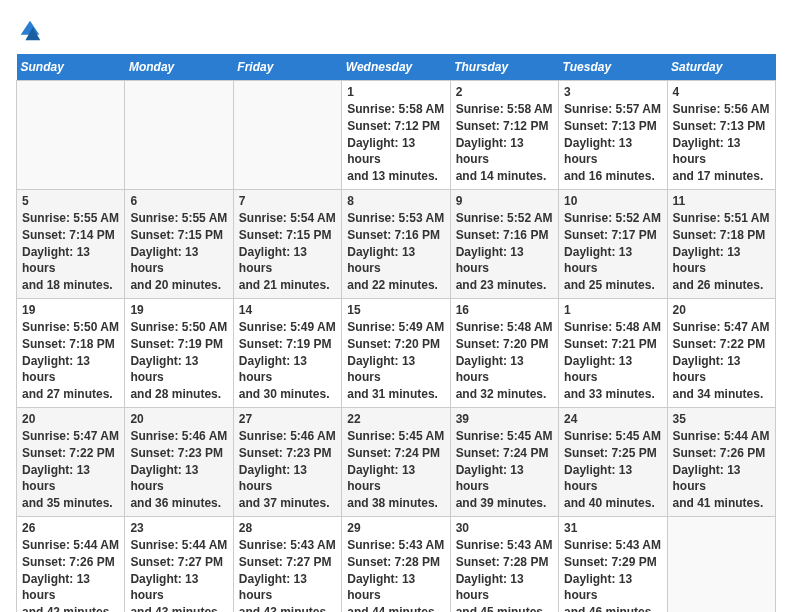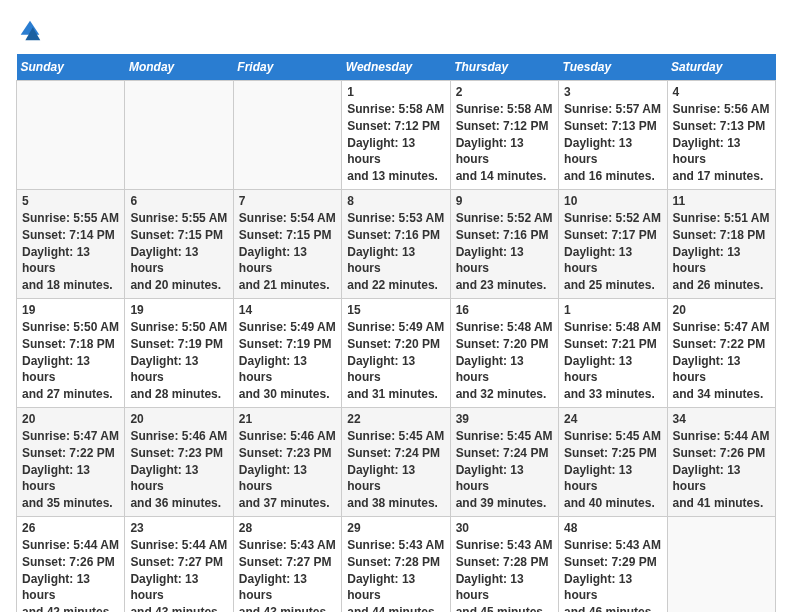--- a/index.html
+++ b/index.html
@@ -213,37 +213,37 @@
       <tr>
         <td>
           <span class="day-num">20</span>
           <div class="day-info">Sunrise: 5:47 AM<br>Sunset: 7:22 PM<br>Daylight: 13 hours<br>and 35 minutes.</div>
         </td>
         <td>
           <span class="day-num">20</span>
           <div class="day-info">Sunrise: 5:46 AM<br>Sunset: 7:23 PM<br>Daylight: 13 hours<br>and 36 minutes.</div>
         </td>
         <td>
-          <span class="day-num">21</span>
+          <span class="day-num">27</span>
           <div class="day-info">Sunrise: 5:46 AM<br>Sunset: 7:23 PM<br>Daylight: 13 hours<br>and 37 minutes.</div>
         </td>
         <td>
           <span class="day-num">22</span>
           <div class="day-info">Sunrise: 5:45 AM<br>Sunset: 7:24 PM<br>Daylight: 13 hours<br>and 38 minutes.</div>
         </td>
         <td>
           <span class="day-num">39</span>
           <div class="day-info">Sunrise: 5:45 AM<br>Sunset: 7:24 PM<br>Daylight: 13 hours<br>and 39 minutes.</div>
         </td>
         <td>
           <span class="day-num">24</span>
           <div class="day-info">Sunrise: 5:45 AM<br>Sunset: 7:25 PM<br>Daylight: 13 hours<br>and 40 minutes.</div>
         </td>
         <td>
-          <span class="day-num">34</span>
+          <span class="day-num">35</span>
           <div class="day-info">Sunrise: 5:44 AM<br>Sunset: 7:26 PM<br>Daylight: 13 hours<br>and 41 minutes.</div>
         </td>
       </tr>
       <tr>
         <td>
           <span class="day-num">26</span>
           <div class="day-info">Sunrise: 5:44 AM<br>Sunset: 7:26 PM<br>Daylight: 13 hours<br>and 42 minutes.</div>
         </td>
         <td>
           <span class="day-num">23</span>
@@ -255,19 +255,19 @@
         </td>
         <td>
           <span class="day-num">29</span>
           <div class="day-info">Sunrise: 5:43 AM<br>Sunset: 7:28 PM<br>Daylight: 13 hours<br>and 44 minutes.</div>
         </td>
         <td>
           <span class="day-num">30</span>
           <div class="day-info">Sunrise: 5:43 AM<br>Sunset: 7:28 PM<br>Daylight: 13 hours<br>and 45 minutes.</div>
         </td>
         <td>
-          <span class="day-num">48</span>
+          <span class="day-num">31</span>
           <div class="day-info">Sunrise: 5:43 AM<br>Sunset: 7:29 PM<br>Daylight: 13 hours<br>and 46 minutes.</div>
         </td>
         <td class="empty-cell"></td>
       </tr>
     </tbody>
 </table>
 
 </body></html>

